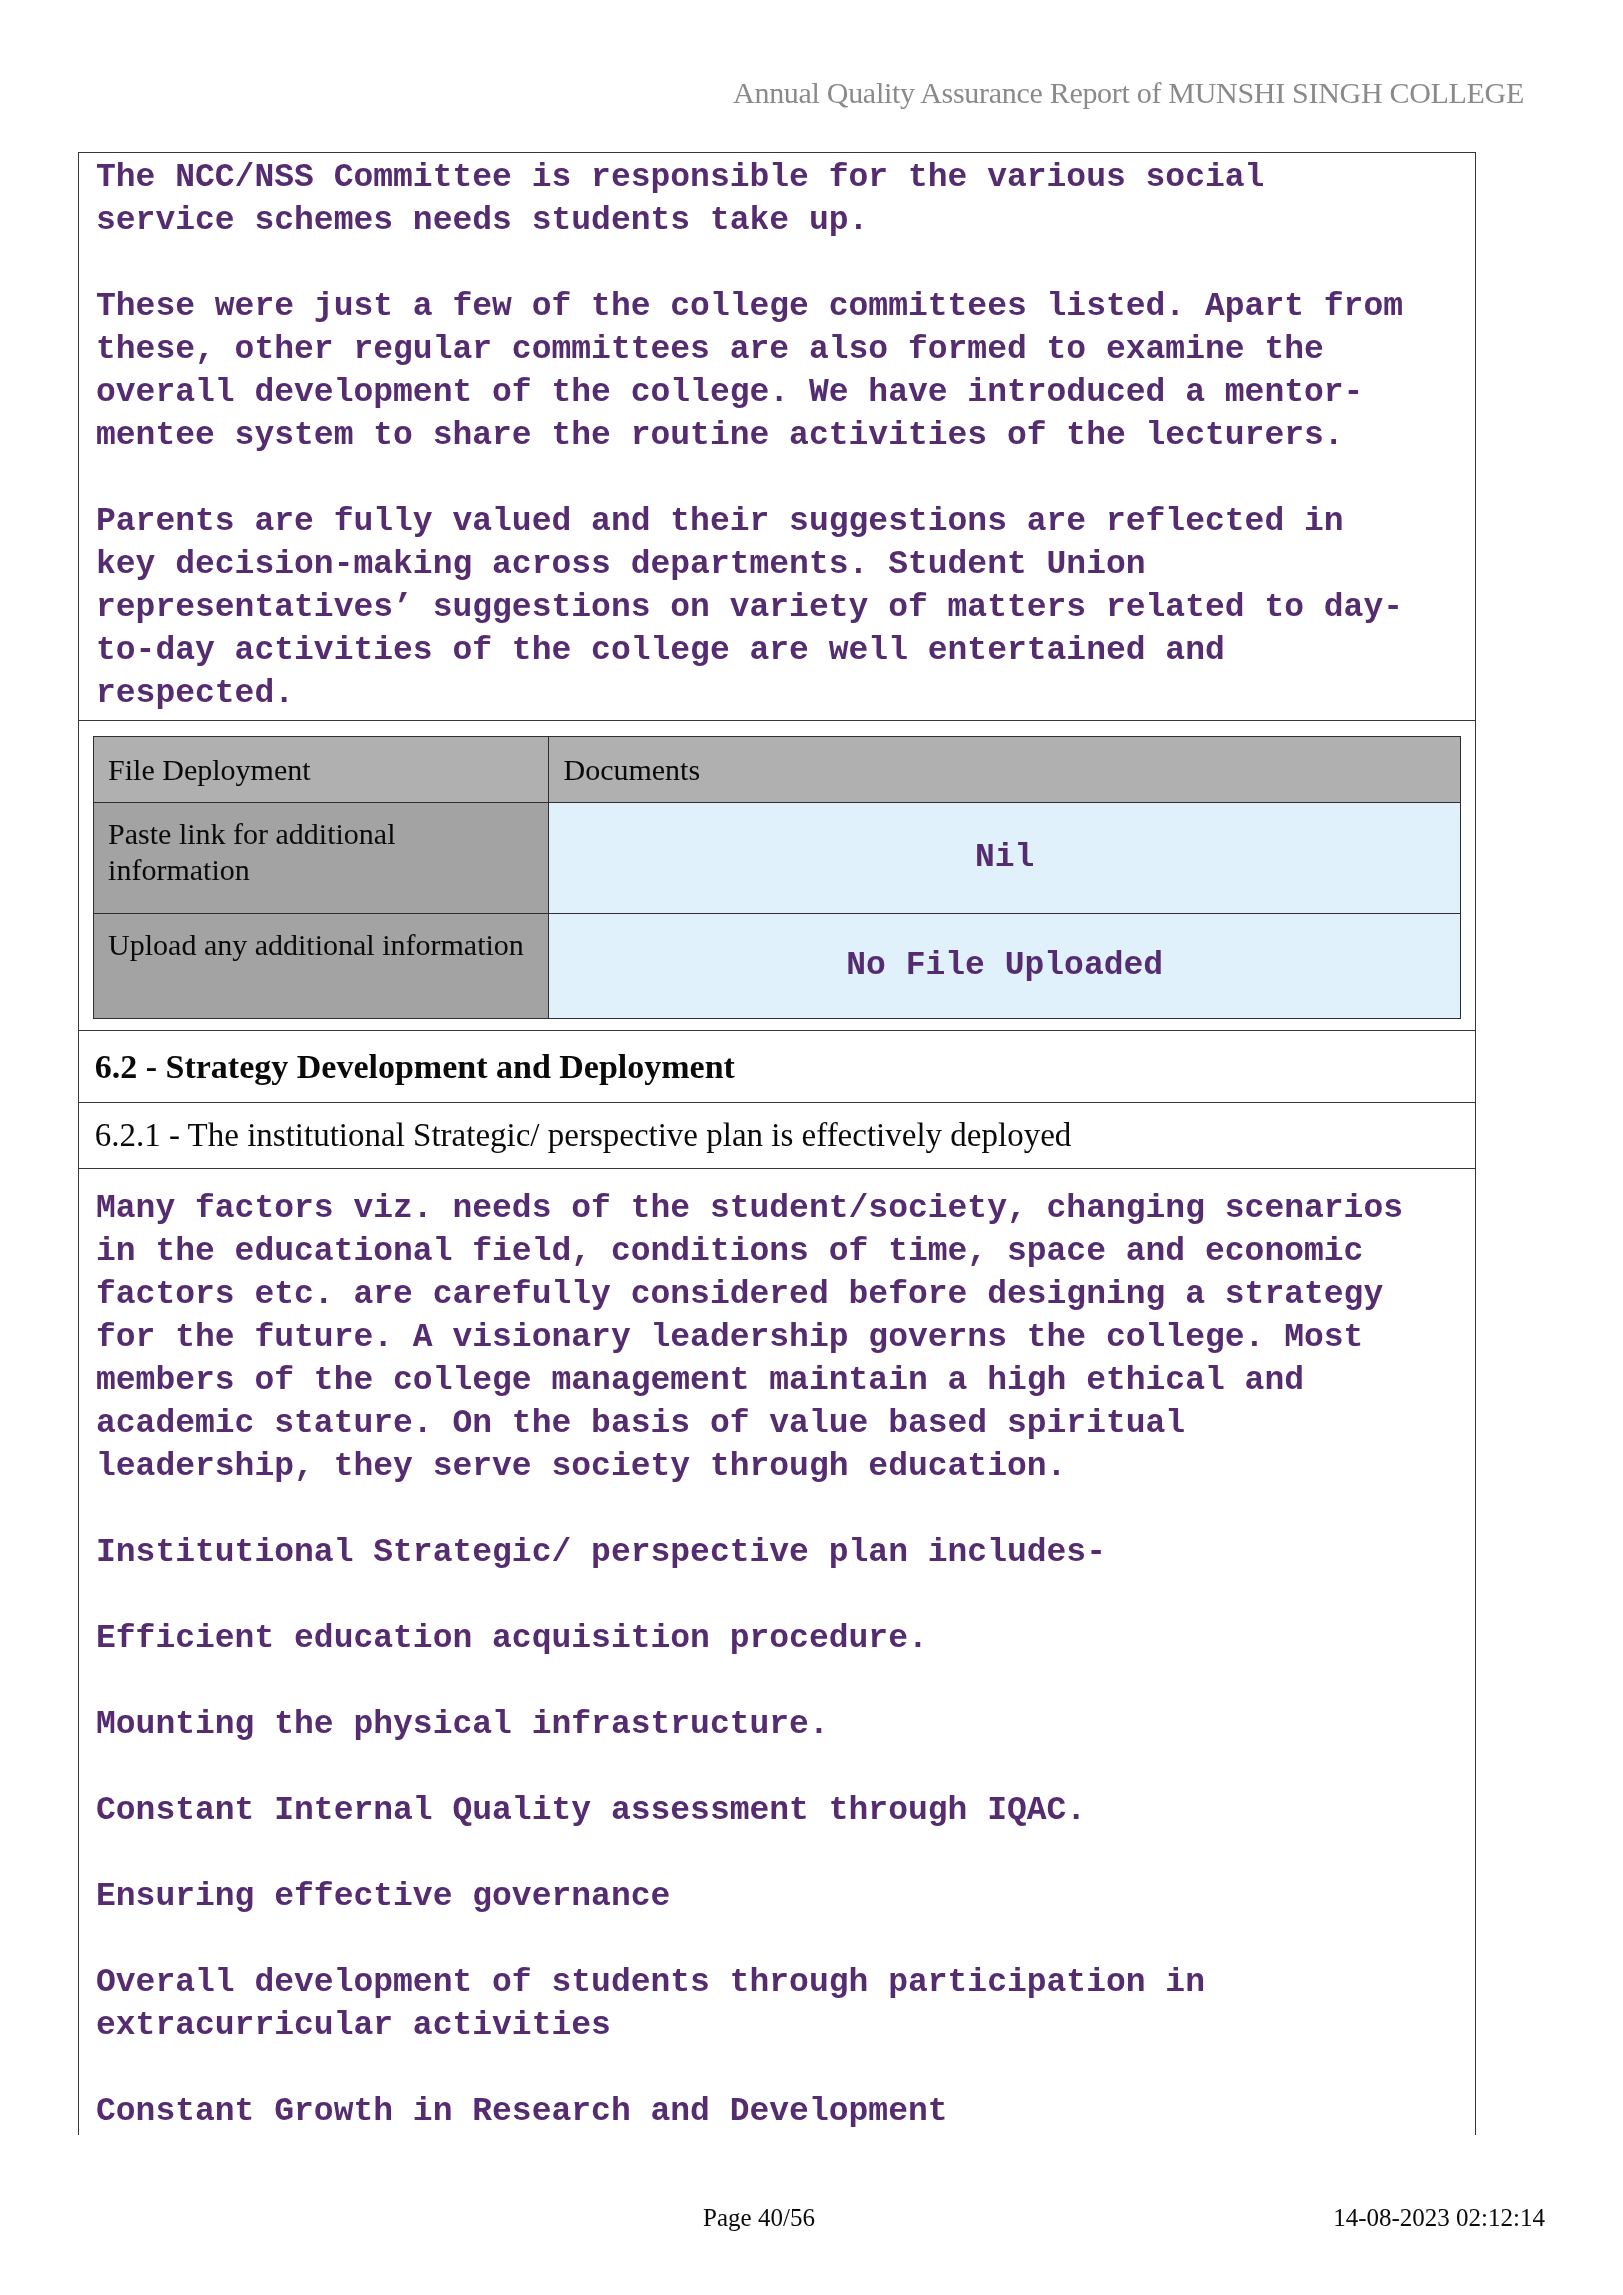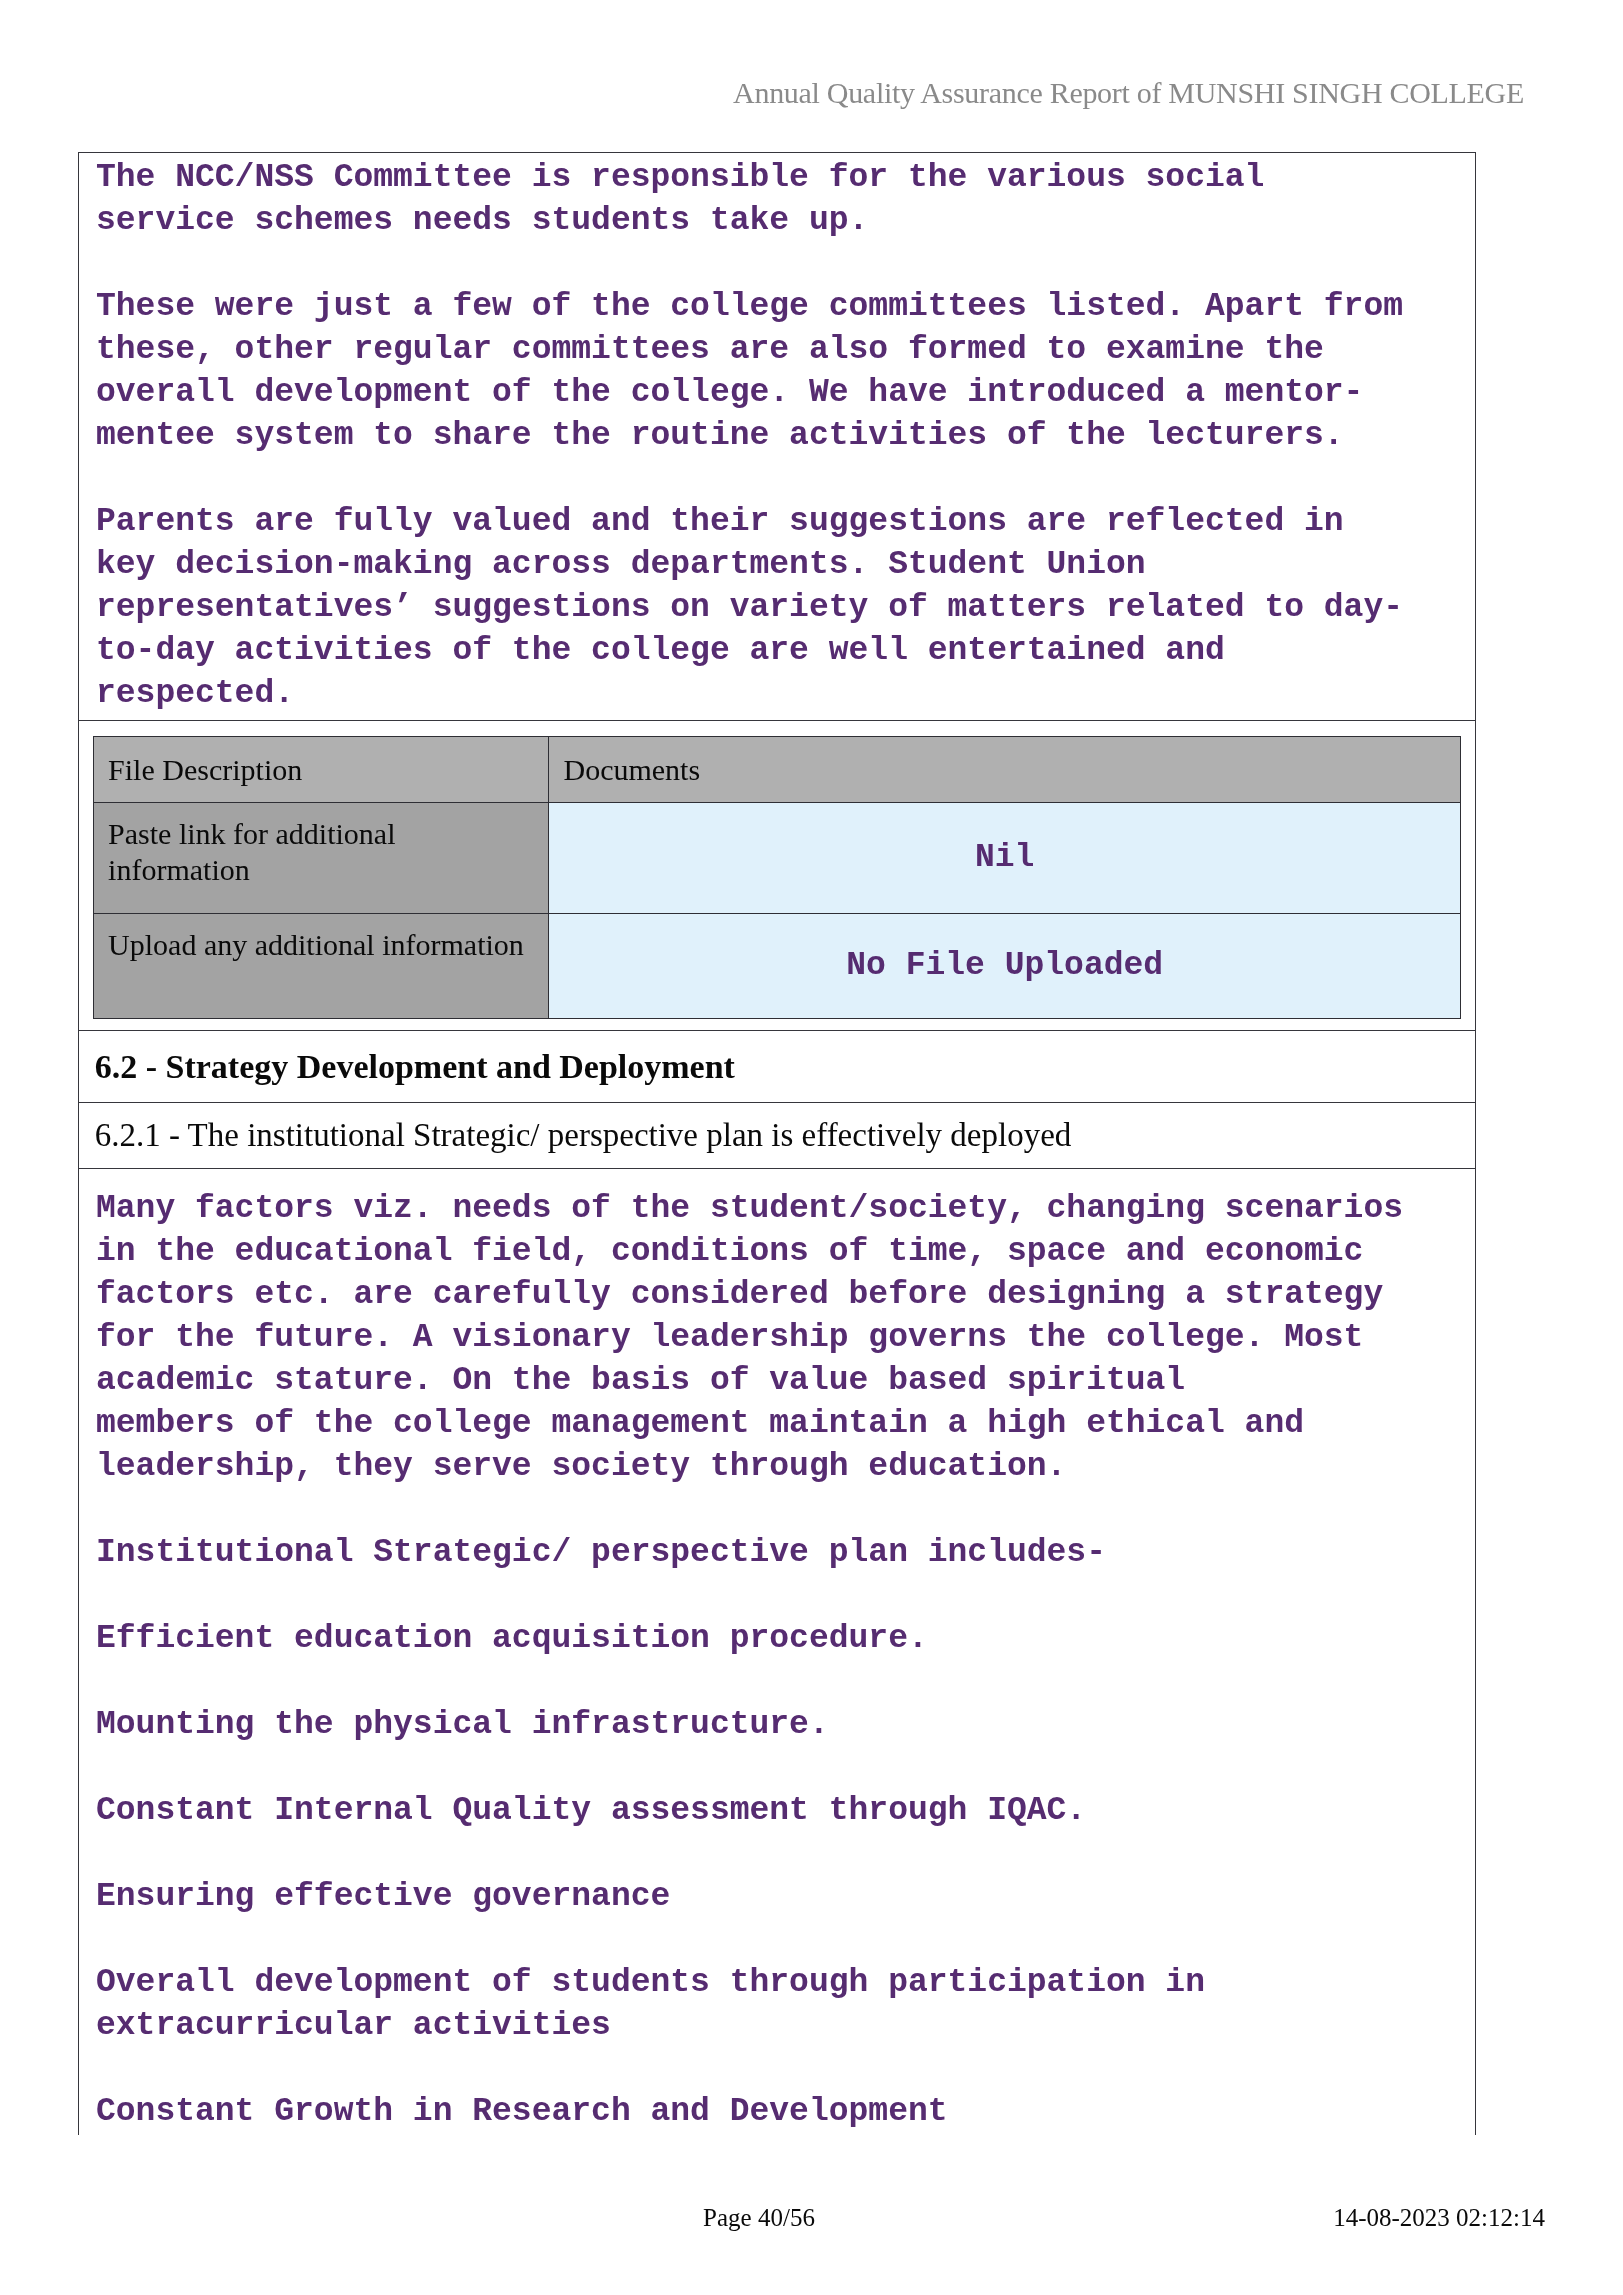--- a/index.html
+++ b/index.html
@@ -162,21 +162,21 @@
     </div>
 
   <div class="section sec-table">
     <table class="file-table">
       <colgroup>
           <col class="c1">
           <col class="c2">
         </colgroup>
       <tbody>
           <tr>
-        <th>File Description</th>
+        <th>File Deployment</th>
         <th>Documents</th>
       </tr>
       <tr class="row-1">
         <td class="desc-cell">Paste link for additional information</td>
         <td class="doc-cell">Nil</td>
       </tr>
       <tr class="row-2">
         <td class="desc-cell">Upload any additional information</td>
         <td class="doc-cell">No File Uploaded</td>
       </tr>
@@ -186,22 +186,22 @@
 
   <div class="section sec-heading-62">6.2 - Strategy Development and Deployment</div>
 
   <div class="section sec-heading-621">6.2.1 - The institutional Strategic/ perspective plan is effectively deployed</div>
 
   <div class="section sec-strategy mono-block">
       <div class="text-line">Many factors viz. needs of the student/society, changing scenarios</div>
       <div class="text-line">in the educational field, conditions of time, space and economic</div>
       <div class="text-line">factors etc. are carefully considered before designing a strategy</div>
       <div class="text-line">for the future. A visionary leadership governs the college. Most</div>
+      <div class="text-line">members of the college management maintain a high ethical and</div>
       <div class="text-line">academic stature. On the basis of value based spiritual</div>
-      <div class="text-line">members of the college management maintain a high ethical and</div>
       <div class="text-line">leadership, they serve society through education.</div>
       <div class="text-line">&nbsp;</div>
       <div class="text-line">Institutional Strategic/ perspective plan includes-</div>
       <div class="text-line">&nbsp;</div>
       <div class="text-line">Efficient education acquisition procedure.</div>
       <div class="text-line">&nbsp;</div>
       <div class="text-line">Mounting the physical infrastructure.</div>
       <div class="text-line">&nbsp;</div>
       <div class="text-line">Constant Internal Quality assessment through IQAC.</div>
       <div class="text-line">&nbsp;</div>

